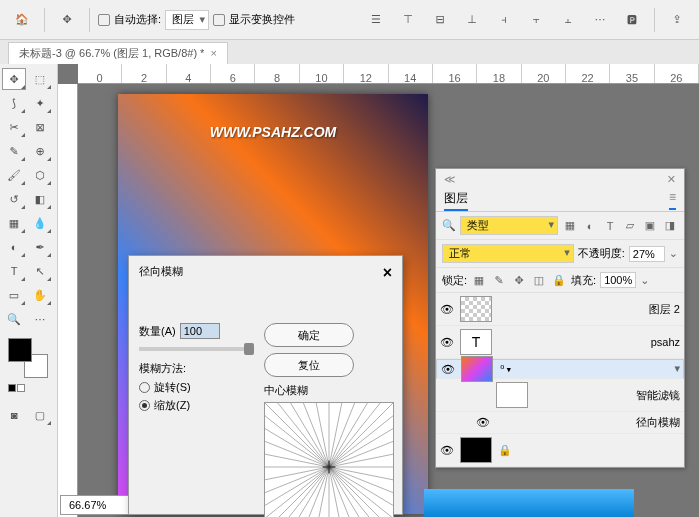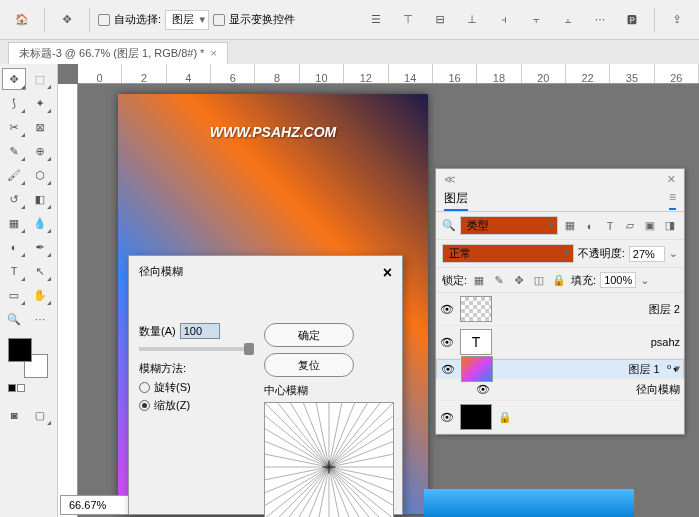--- a/index.html
+++ b/index.html
@@ -47,21 +47,21 @@
 .radio{display:flex;align-items:center;gap:4px;margin-bottom:3px;}
 .radio .r{width:11px;height:11px;border:1px solid #666;border-radius:50%;display:flex;align-items:center;justify-content:center;}
 .radio .r.on::before{content:"";width:5px;height:5px;background:#333;border-radius:50%;}
 .preview{width:130px;height:130px;border:1px solid #999;background:#fff;margin-top:4px;position:relative;overflow:hidden;}
 .preview svg{width:100%;height:100%;}
 .layers-panel{position:absolute;top:168px;right:14px;width:250px;background:#f0f0f0;border:1px solid #999;box-shadow:1px 1px 4px rgba(0,0,0,0.3);z-index:60;}
 .lp-head{display:flex;justify-content:space-between;padding:4px 8px 0;color:#888;}
 .lp-tab{border-bottom:1px solid #ccc;padding:4px 8px;}
 .lp-tab span{border-bottom:2px solid #1473e6;padding-bottom:4px;font-size:12px;}
 .lp-row{display:flex;align-items:center;padding:4px 6px;gap:4px;border-bottom:1px solid #e0e0e0;}
-.lp-sel{border:1px solid #ccc;padding:1px 14px 1px 6px;flex:1;position:relative;background:#c2410c;}
+.lp-sel{border:1px solid #ccc;padding:1px 14px 1px 6px;flex:1;position:relative;background:#fde047;}
 .lp-sel::after{content:"▾";position:absolute;right:3px;color:#666;}
 .lp-ico{width:16px;height:16px;display:flex;align-items:center;justify-content:center;color:#666;}
 .lp-input{width:36px;border:1px solid #ccc;padding:1px 3px;background:#fff;}
 .layer-list{max-height:220px;overflow:auto;}
 .layer{display:flex;align-items:center;padding:3px 4px;gap:6px;border-bottom:1px solid #e8e8e8;}
 .layer.sel{background:#dbe9f9;}
 .eye{width:14px;text-align:center;}
 .thumb{width:32px;height:26px;border:1px solid #999;background:#fff;display:flex;align-items:center;justify-content:center;font-size:14px;}
 .thumb.checker{background:repeating-conic-gradient(#ccc 0 25%,#fff 0 50%) 0 0/8px 8px;}
 .thumb.img{background:linear-gradient(135deg,#f97316,#d946ef,#3b82f6);}
@@ -310,22 +310,26 @@
         <span class="lname">图层 2</span>
       </div>
       <div class="layer">
         <span class="eye">👁</span>
         <div class="thumb">T</div>
         <span class="lname">psahz</span>
       </div>
       <div class="layer sel">
         <span class="eye">👁</span>
         <div class="thumb img"></div>
-        <span class="lname">图层 1</span>
         <span class="link-badge">ᴼ▾</span>
+      </div>
+      <div class="layer" style="padding-left: 40px;">
+        <span class="eye"></span>
+        <div class="thumb" style="background:#fff"></div>
+        <span class="lname">智能滤镜</span>
       </div>
       <div class="layer" style="padding-left: 40px;">
         <span class="eye">👁</span>
         <div style="width:32px"></div>
         <span class="lname">径向模糊</span>
       </div>
       <div class="layer">
         <span class="eye">👁</span>
         <div class="thumb" style="background:#000"></div>
         <span>🔒</span>

